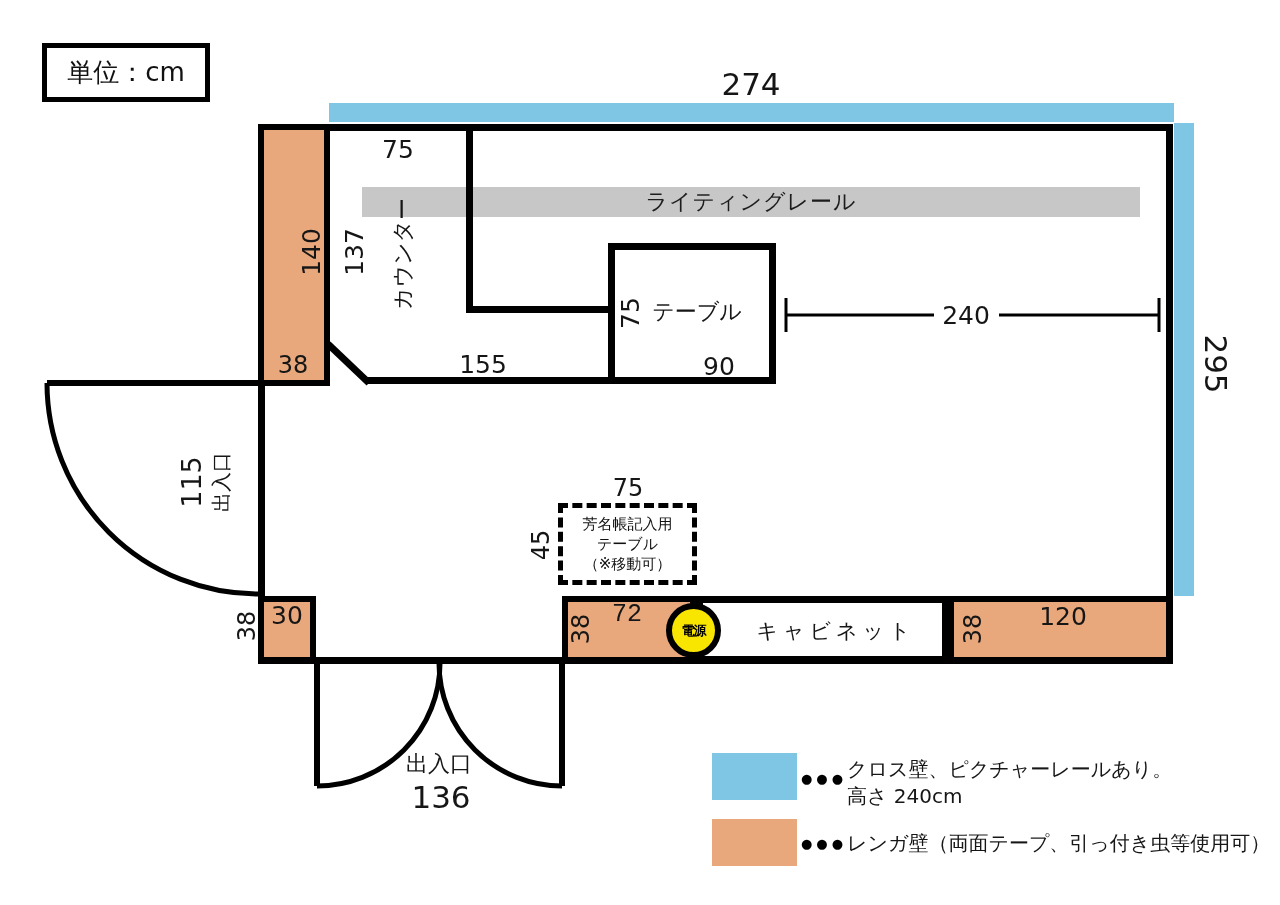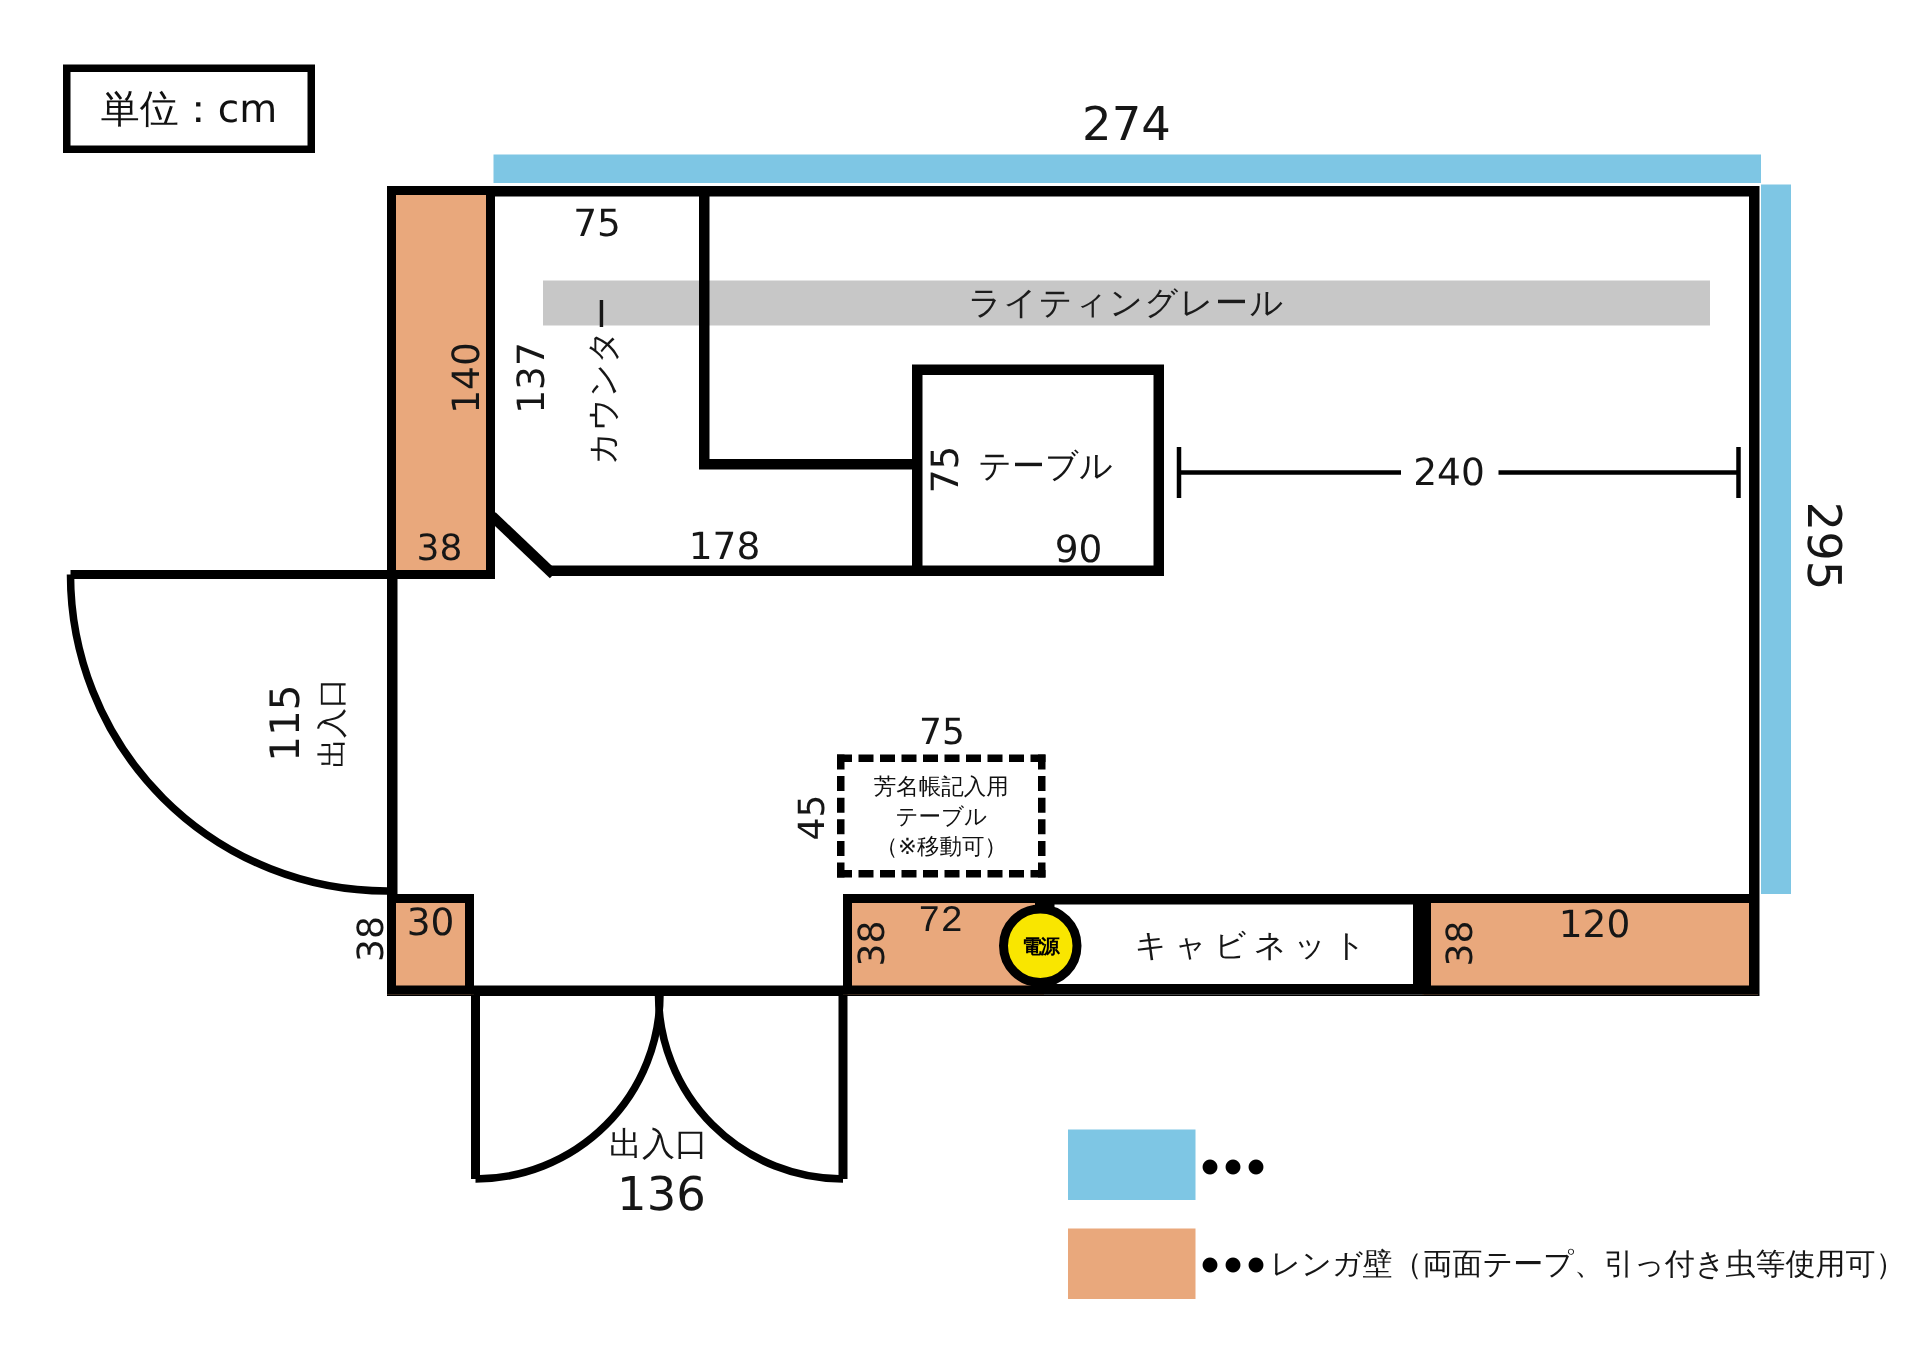--- a/index.html
+++ b/index.html
@@ -123,21 +123,21 @@
     <line x1="1159" y1="298" x2="1159" y2="332" stroke="#000" stroke-width="3"></line>
   </svg>
 
   <div class="lbl big" style="left:751px;top:84px;">274</div>
   <div class="lbl rotcw big" style="left:1215px;top:364px;">295</div>
   <div class="lbl" style="left:966px;top:315px;">240</div>
 
   <div class="lbl" style="left:398px;top:149px;">75</div>
   <div class="lbl rot" style="left:354px;top:252px;">137</div>
   <div class="lbl rot jp" style="left:403px;top:254px;">カウンター</div>
-  <div class="lbl" style="left:483px;top:364px;">178</div>
+  <div class="lbl" style="left:483px;top:364px;">155</div>
 
   <div class="lbl rot" style="left:311px;top:252px;">140</div>
   <div class="lbl sm" style="left:293px;top:365px;">38</div>
 
   <div class="lbl rot" style="left:630px;top:313px;">75</div>
   <div class="lbl jp" style="left:697px;top:312px;">テーブル</div>
   <div class="lbl" style="left:691px;top:366px;margin-left:28px;">90</div>
 
   <div class="lbl rot mid" style="left:191px;top:482px;">115</div>
   <div class="lbl rot jp-sm" style="left:221px;top:482px;">出入口</div>
@@ -155,19 +155,21 @@
   <div class="lbl" style="left:627px;top:614px;font-family:Liberation Mono, monospace;">72</div>
 
   <div class="lbl cab-lbl" style="left:836px;top:631px;">キャビネット</div>
 
   <div class="lbl rot sm" style="left:973px;top:629px;">38</div>
   <div class="lbl" style="left:1063px;top:616px;">120</div>
 
   <div class="legend-swatch" style="left:712px;top:753px;background:var(--blue);"></div>
   <div class="legend-dots" style="left:824px;top:778px;">●●●</div>
   <div class="legend-text" style="left:847px;top:756px;">
+    <div>クロス壁、ピクチャーレールあり。</div>
+    <div>高さ 240cm</div>
   </div>
 
   <div class="legend-swatch" style="left:712px;top:819px;background:var(--orange);"></div>
   <div class="legend-dots" style="left:824px;top:843px;">●●●</div>
   <div class="legend-text" style="left:847px;top:843px;transform:translateY(-50%);">レンガ壁（両面テープ、引っ付き虫等使用可）</div>
 
 </div>
 
 </body></html>

